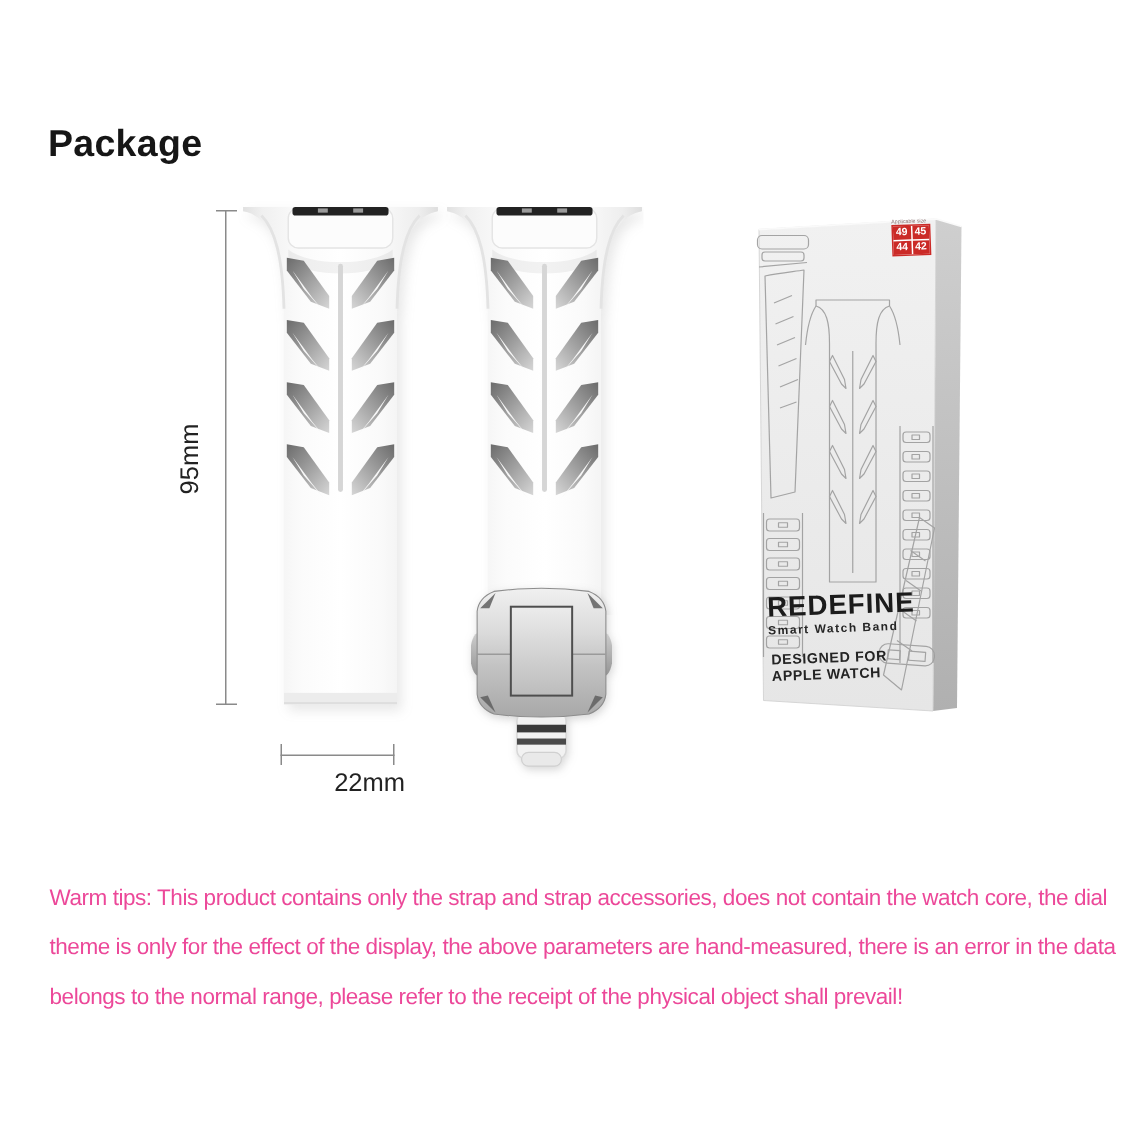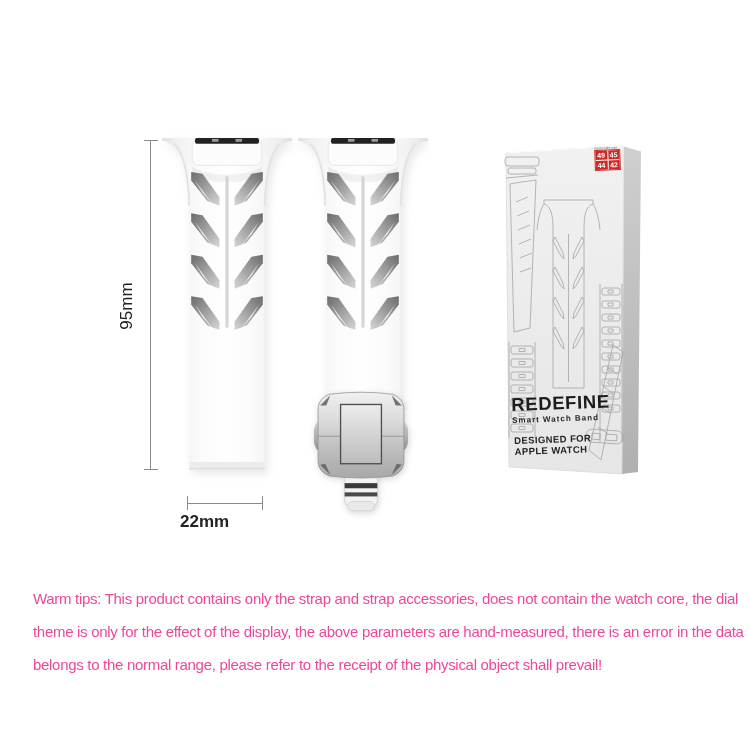--- a/index.html
+++ b/index.html
@@ -18,21 +18,21 @@
   .vcap.top{left:144px;top:140px;}
   .vcap.bot{left:144px;top:469px;}
   .vlabel{
     left:97px;top:296px;width:60px;text-align:center;font-size:17px;color:#222;
     transform:rotate(-90deg);
   }
   .hline{left:187px;top:503px;width:76px;height:1.4px;background:#8a8a8a;}
   .hcap{width:1.4px;height:14px;background:#8a8a8a;}
   .hcap.l{left:187px;top:496px;}
   .hcap.r{left:262px;top:496px;}
-  .hlabel{left:180px;top:512px;width:90px;text-align:left;font-size:17px;color:#222;font-weight:bold;}
+  .hlabel{left:180px;top:512px;width:90px;text-align:right;font-size:17px;color:#222;}
   
   .strap{filter:drop-shadow(3px 4px 4px rgba(110,110,110,0.16));}
   .strap-left{left:161px;top:138px;}
   .strap-right-clip{left:297px;top:138px;width:132px;height:272px;overflow:hidden;}
   .clasp{left:314px;top:391px;filter:drop-shadow(1px 2px 3px rgba(90,90,90,0.25));}
   
   .box-art{left:500px;top:142px;}
   .box-brand{
     left:511px;top:394px;font-size:18.5px;font-weight:700;color:#1b1b1b;letter-spacing:.6px;
     transform:rotate(-2deg);transform-origin:left top;
@@ -138,20 +138,21 @@
         <path d="M36,177 L50,196 L59,207 L44,190 Z" fill="#f6f6f6"></path>
       </g>
       <rect x="30" y="344" width="80" height="8" fill="#ececec"></rect>
       <rect x="30" y="350.5" width="80" height="1.5" fill="#dedede"></rect>
     </symbol>
   </defs>
 </svg>
 
 <div class="stage">
 
+  <div class="abs page-title">Package</div>
 
   <div class="abs vcap top"></div>
   <div class="abs vline"></div>
   <div class="abs vcap bot"></div>
   <div class="abs vlabel">95mm</div>
 
   <svg class="abs strap strap-left" width="132" height="339" viewBox="0 0 140 360">
     <use href="#strapSymbol"></use>
   </svg>
 

